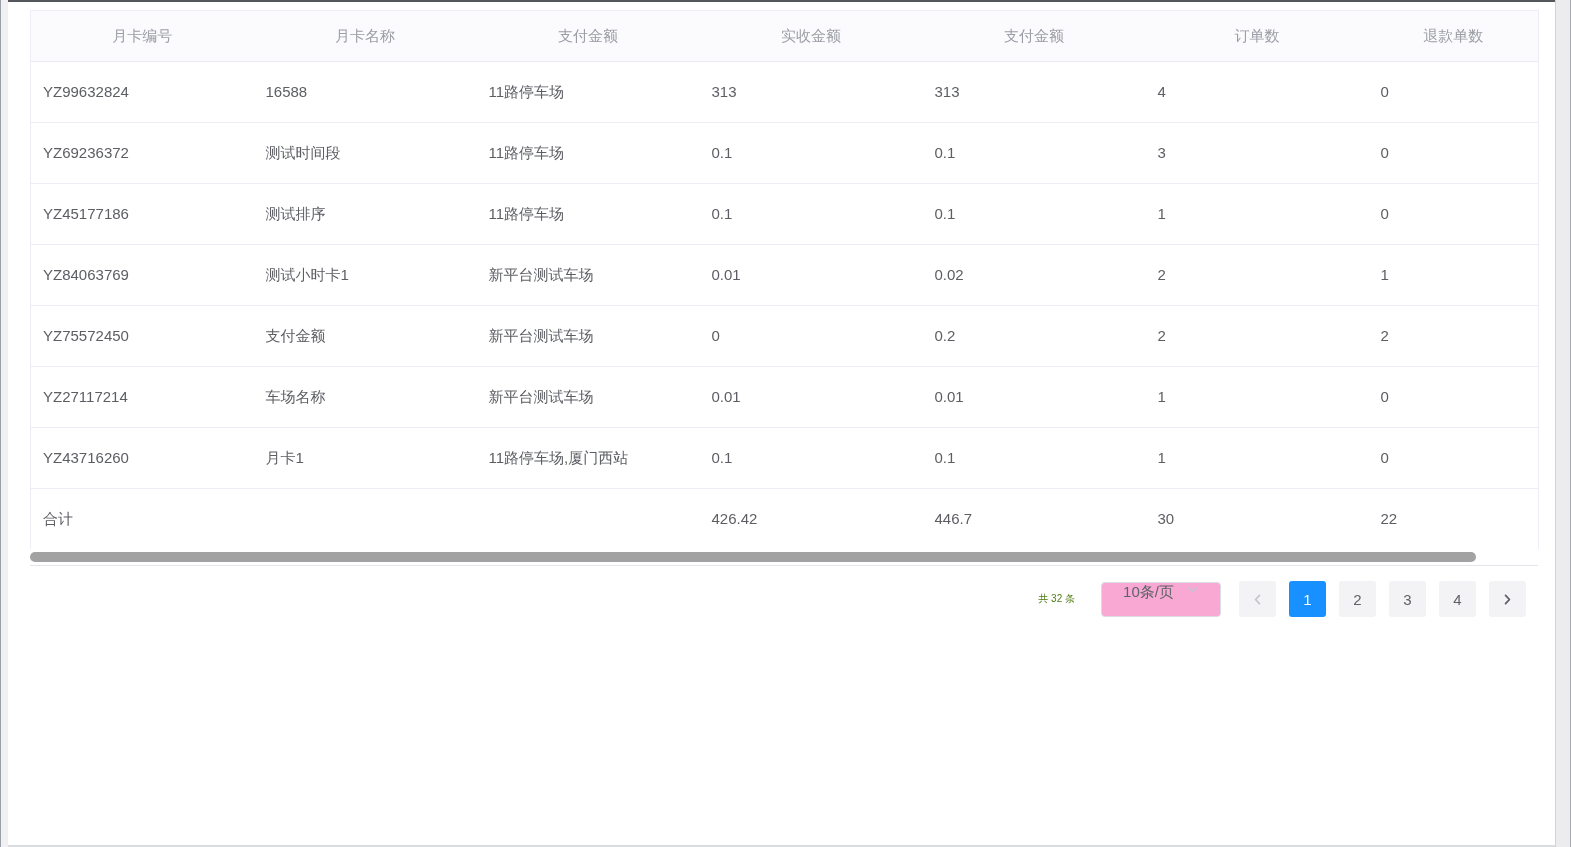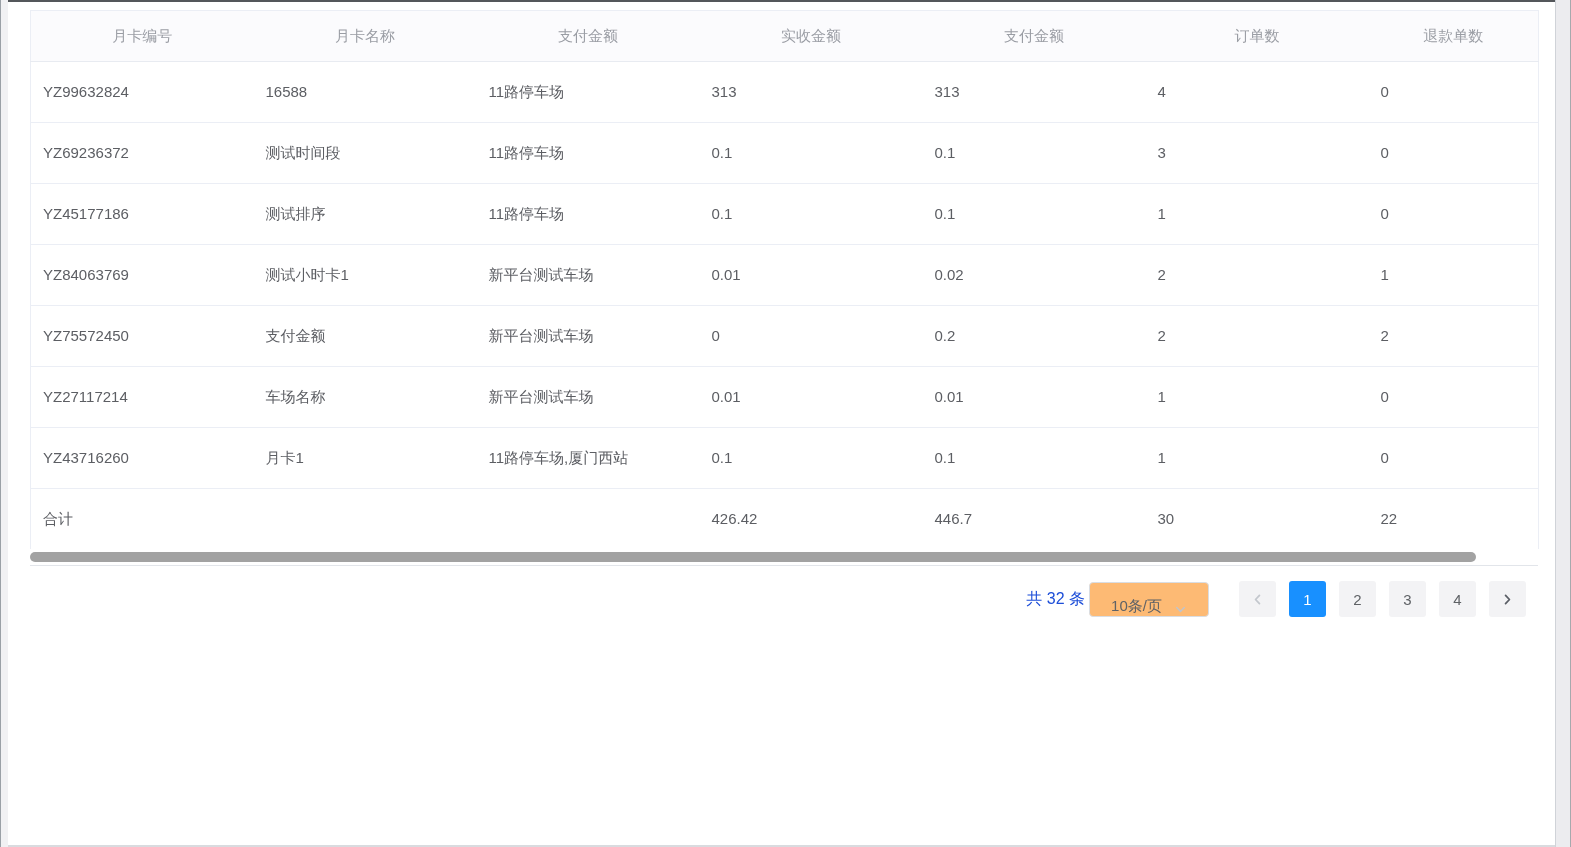--- a/index.html
+++ b/index.html
@@ -71,29 +71,29 @@
     cursor: pointer;
   }
   .pagination {
     width: 1508px;
     margin-top: 15px;
     display: flex;
     align-items: center;
     justify-content: flex-end;
     padding-right: 12px;
   }
-  .total-label { font-size: 16px; color: #1d4ed8; margin-right: 4px; }
+  .total-label { font-size: 10px; color: #4d7c0f; margin-right: 26px; }
   .size-select {
     width: 120px; height: 35px;
     border: 1px solid #d9dde2; border-radius: 4px;
-    background: #fdba74;
-    display: flex; align-items: flex-end; justify-content: center; gap: 12px;
+    background: #f9a8d4;
+    display: flex; align-items: flex-start; justify-content: center; gap: 12px;
     font-size: 15px; color: #5f6266;
     cursor: pointer;
-    margin-right: 30px;
+    margin-right: 18px;
   }
   .size-select .chev { color: #c0c4cc; display: flex; }
   .pager { display: flex; align-items: center; gap: 13px; }
   .pager-btn {
     min-width: 37px; height: 36px;
     border: none; border-radius: 3px;
     background: #f3f3f5;
     color: #5f6266; font-size: 15px;
     font-family: "Liberation Sans", "DejaVu Sans", sans-serif;
     display: flex; align-items: center; justify-content: center;

